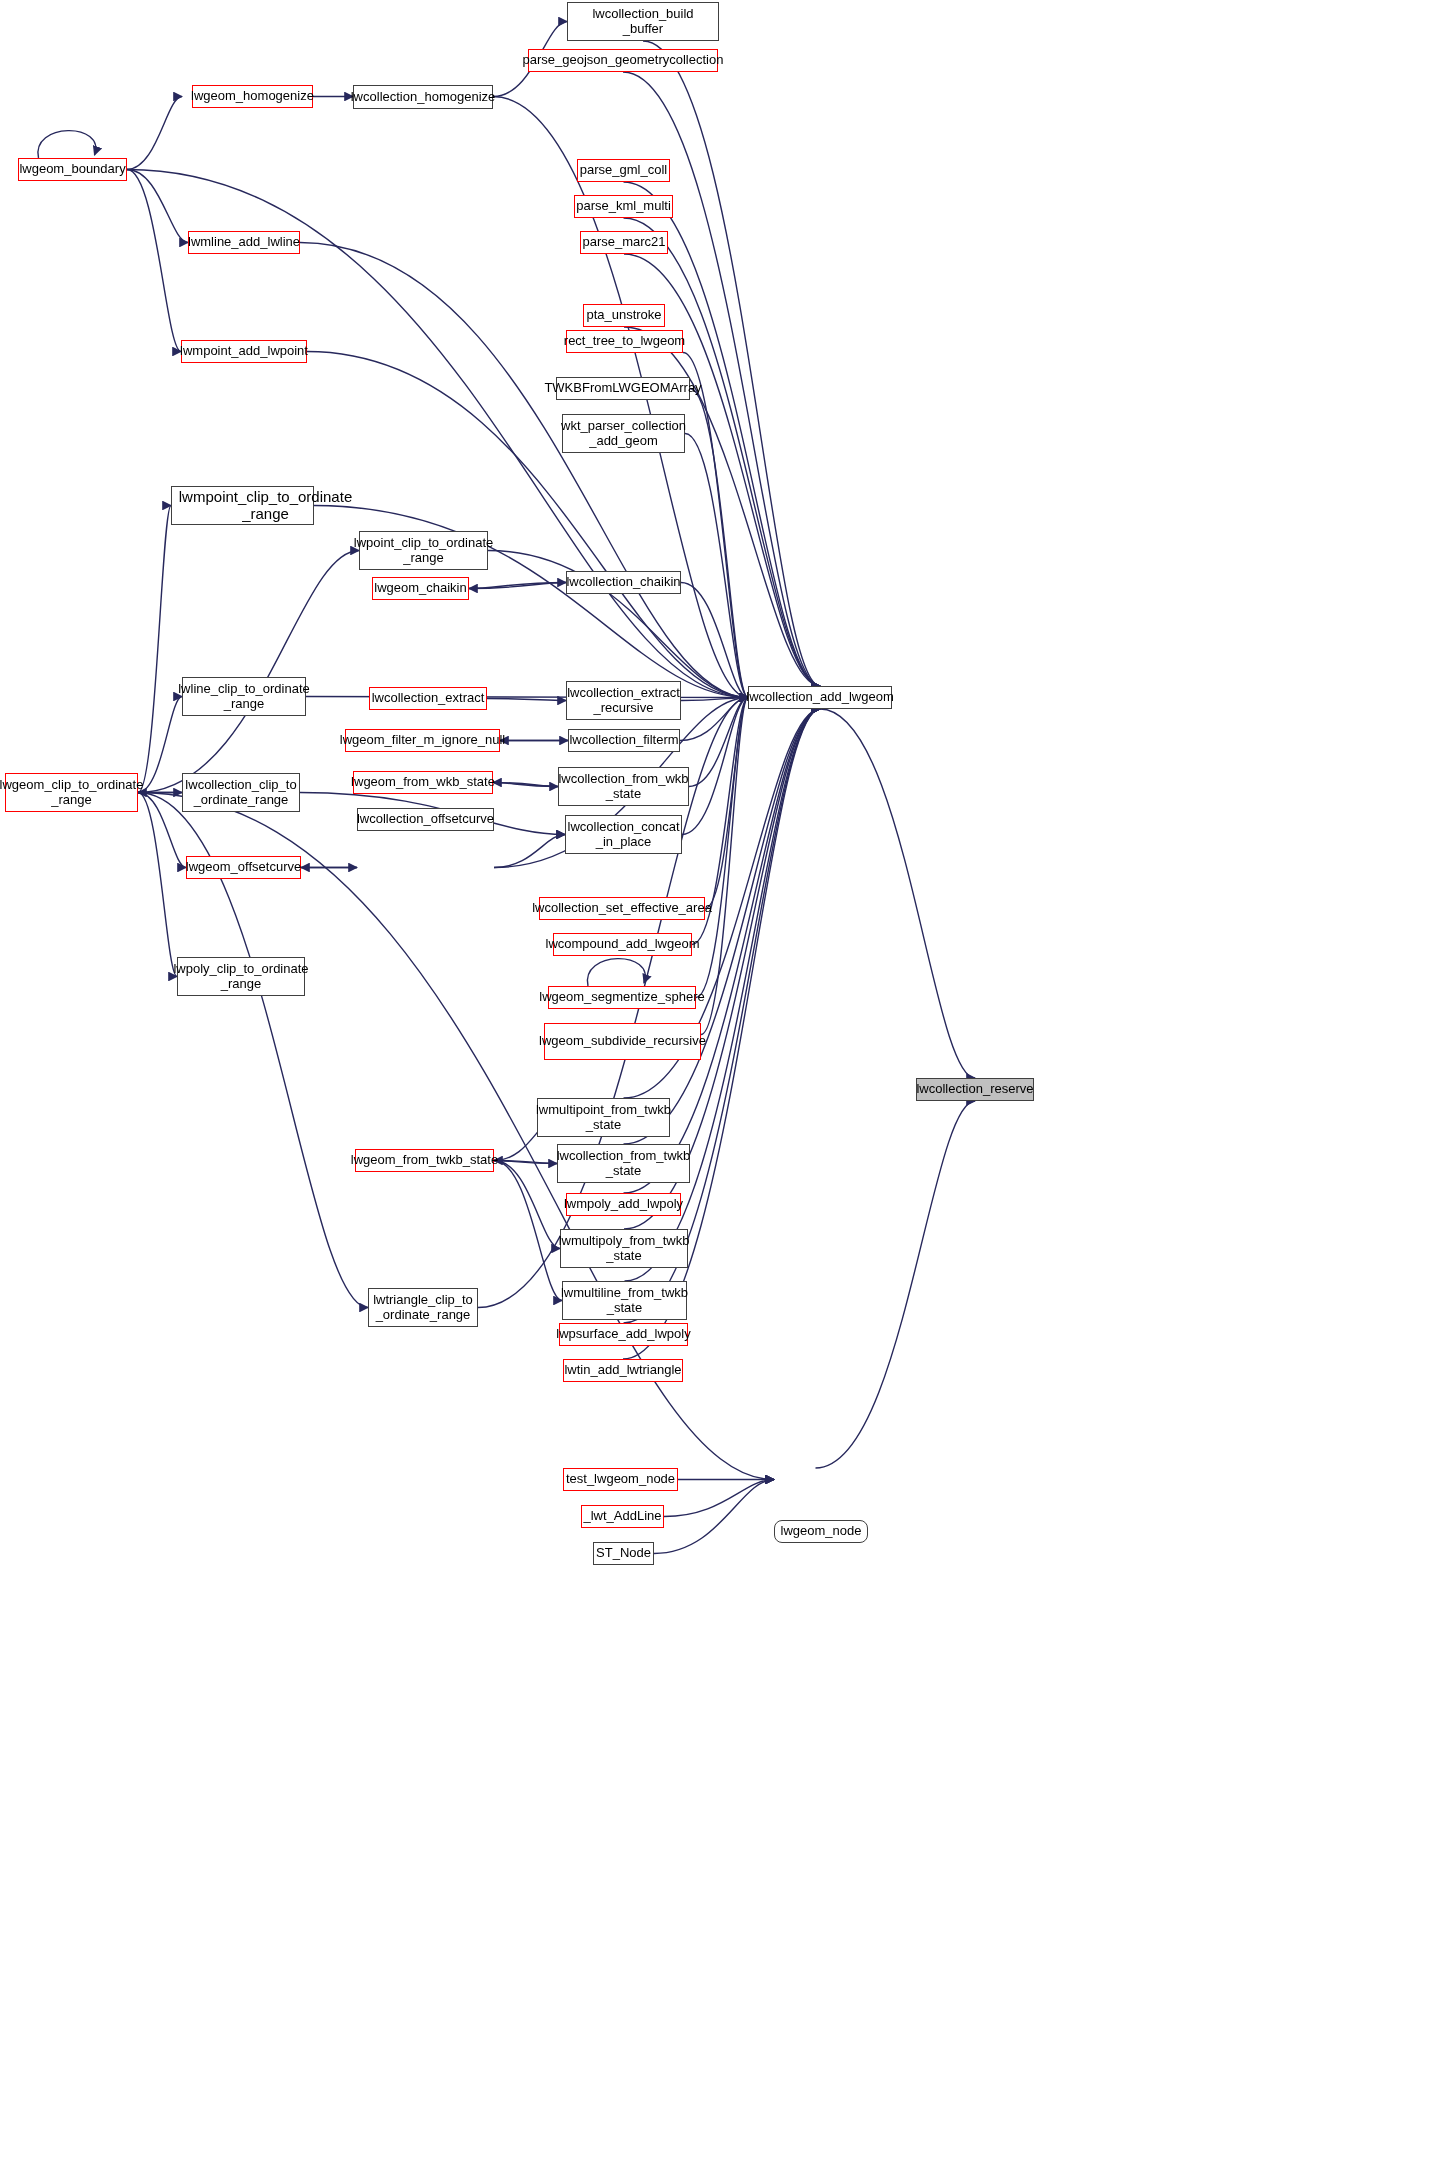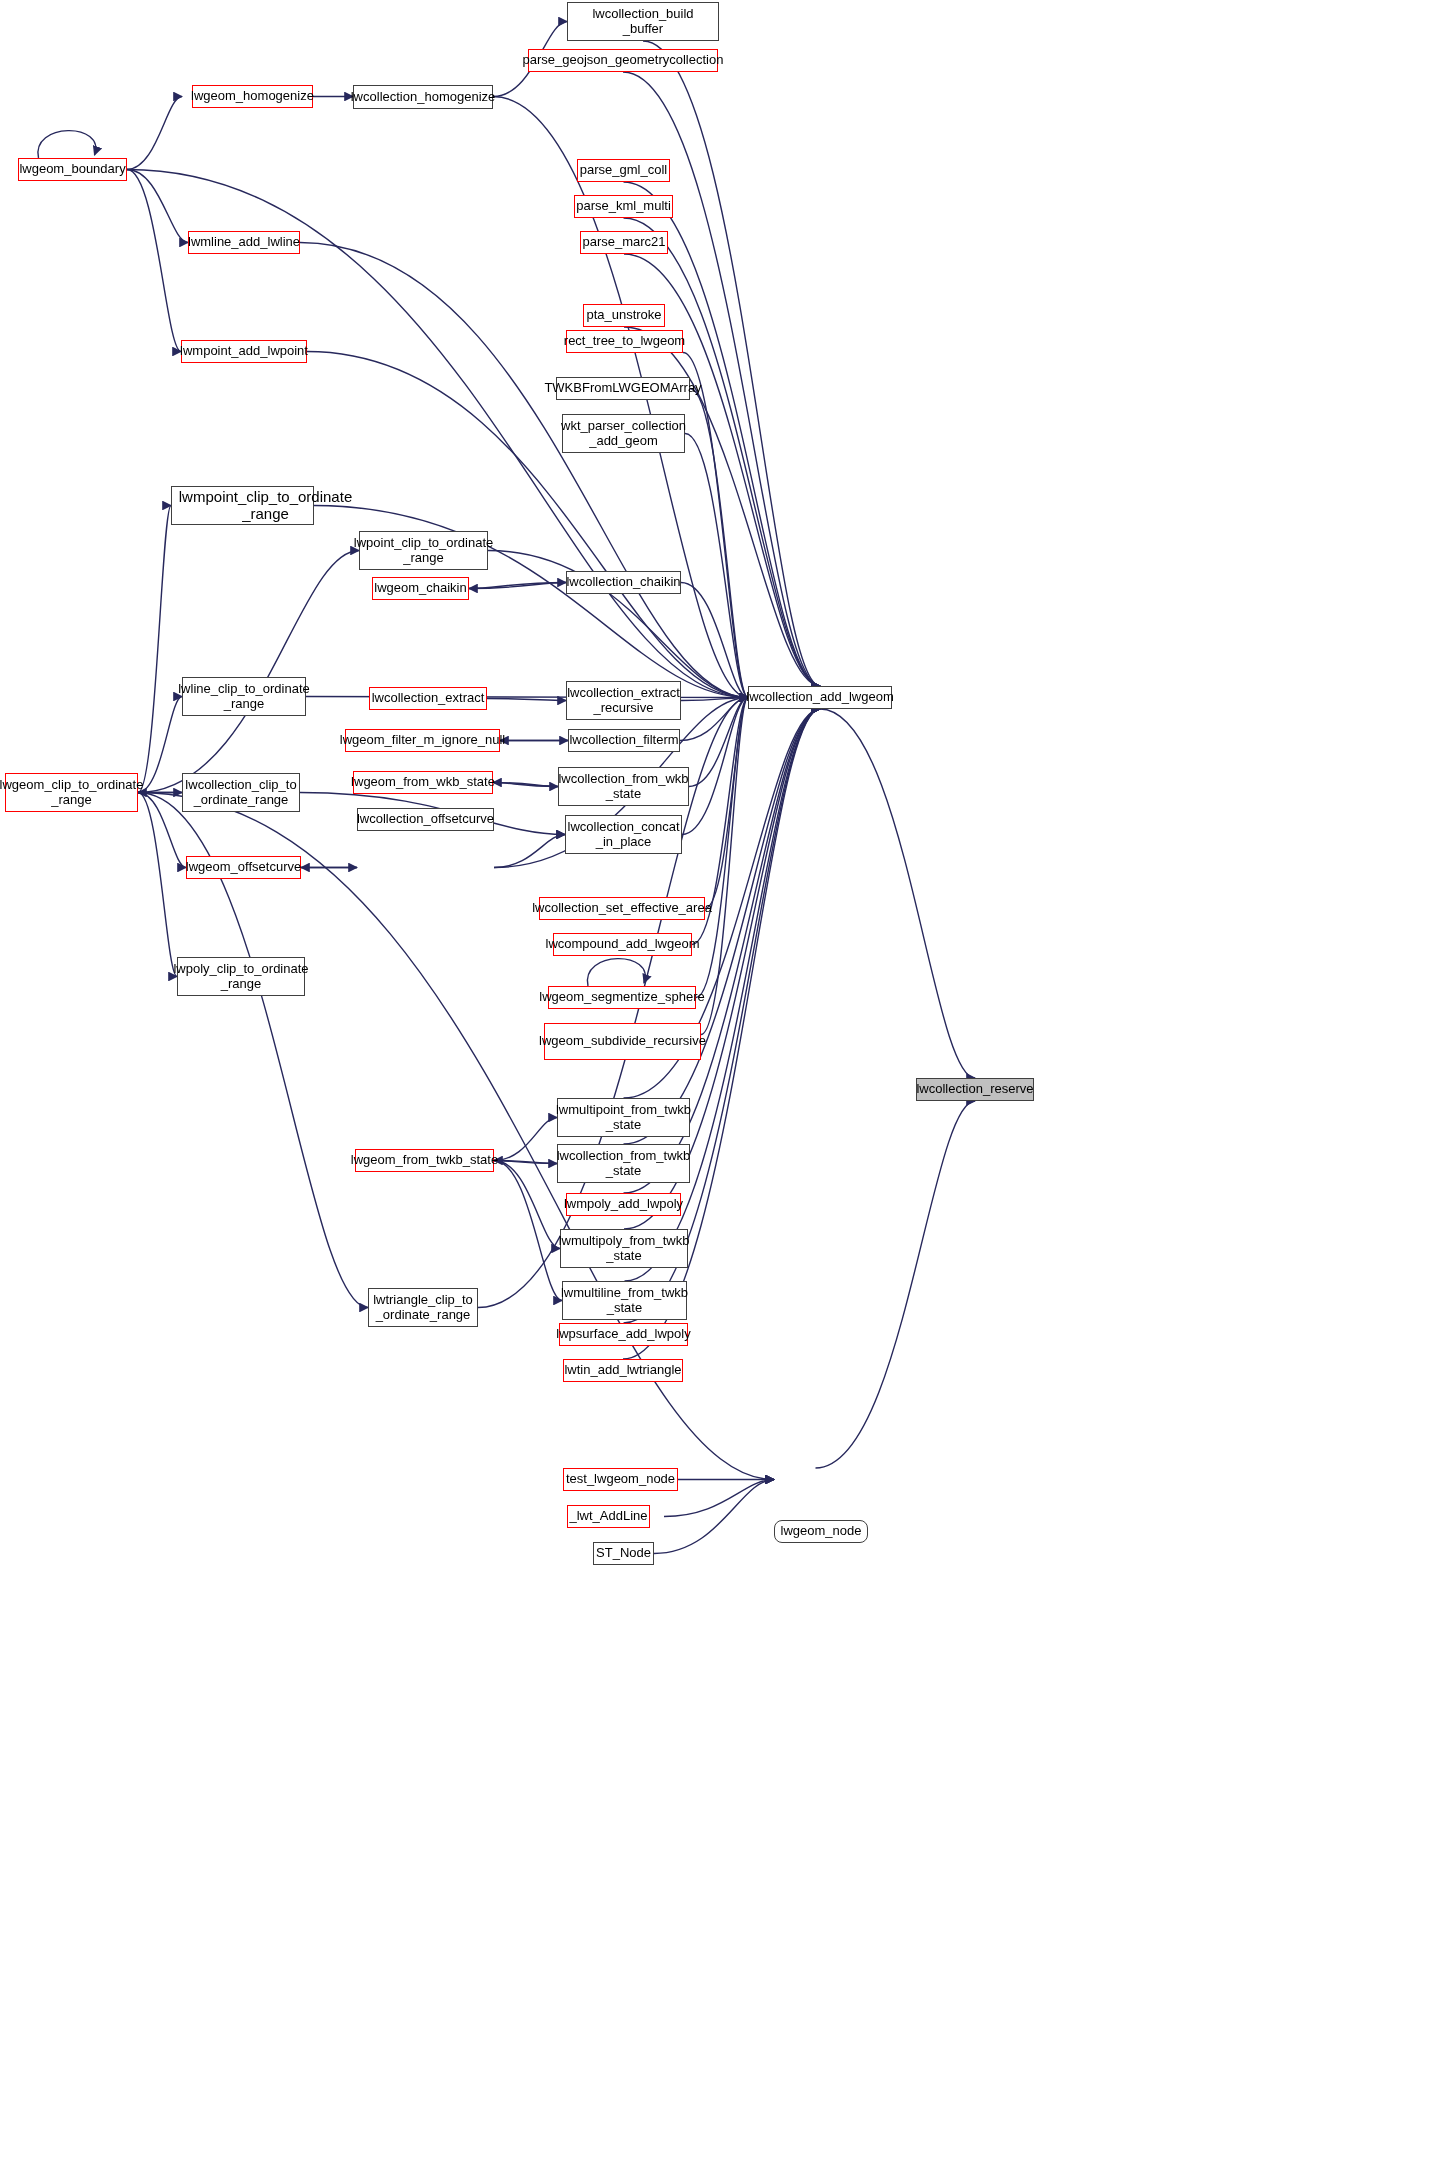--- a/index.html
+++ b/index.html
@@ -213,21 +213,21 @@
       </div>
       <div class="node n-red" style="left: 544px; top: 1023px; width: 157px; height: 37px; font-size: 13px;">
         <span>lwgeom_subdivide_recursive</span>
       </div>
       <div class="node n-black" style="left: 748px; top: 686px; width: 144px; height: 23px; font-size: 13px;">
         <span>lwcollection_add_lwgeom</span>
       </div>
       <div class="node n-cur" style="left: 916px; top: 1078px; width: 118px; height: 23px; font-size: 13px;">
         <span>lwcollection_reserve</span>
       </div>
-      <div class="node n-black" style="left: 557px; top: 1098px; width: 133px; height: 39px; font-size: 13px;">
+      <div class="node n-black" style="left: 537px; top: 1098px; width: 133px; height: 39px; font-size: 13px;">
         <span>lwmultipoint_from_twkb
 _state</span>
       </div>
       <div class="node n-red" style="left: 355px; top: 1149px; width: 139px; height: 23px; font-size: 13px;">
         <span>lwgeom_from_twkb_state</span>
       </div>
       <div class="node n-black" style="left: 557px; top: 1144px; width: 133px; height: 39px; font-size: 13px;">
         <span>lwcollection_from_twkb
 _state</span>
       </div>
@@ -251,20 +251,20 @@
       </div>
       <div class="node n-red" style="left: 563px; top: 1359px; width: 120px; height: 23px; font-size: 13px;">
         <span>lwtin_add_lwtriangle</span>
       </div>
       <div class="node n-red" style="left: 563px; top: 1468px; width: 115px; height: 23px; font-size: 13px;">
         <span>test_lwgeom_node</span>
       </div>
       <div class="node n-black" style="left: 774px; top: 1520px; width: 94px; height: 23px; font-size: 13px; border-radius: 8px;">
         <span>lwgeom_node</span>
       </div>
-      <div class="node n-red" style="left: 567px; top: 1505px; width: 83px; height: 23px; font-size: 13px;">
+      <div class="node n-red" style="left: 581px; top: 1505px; width: 83px; height: 23px; font-size: 13px;">
         <span>_lwt_AddLine</span>
       </div>
       <div class="node n-black" style="left: 593px; top: 1542px; width: 61px; height: 23px; font-size: 13px;">
         <span>ST_Node</span>
       </div>
     </div>
 </div>
 
 </body></html>

